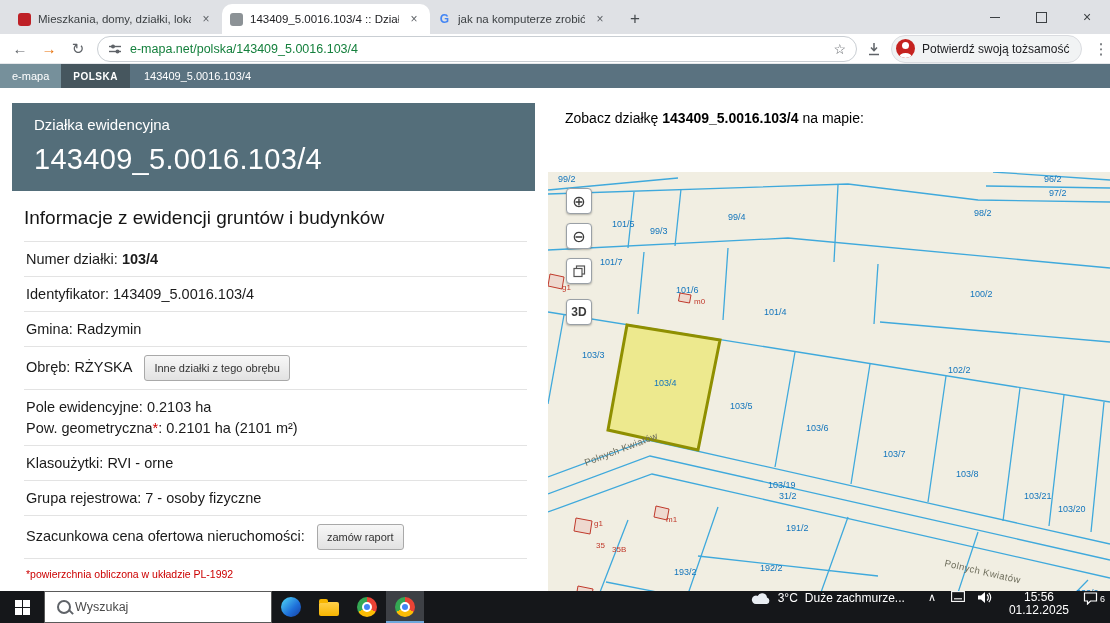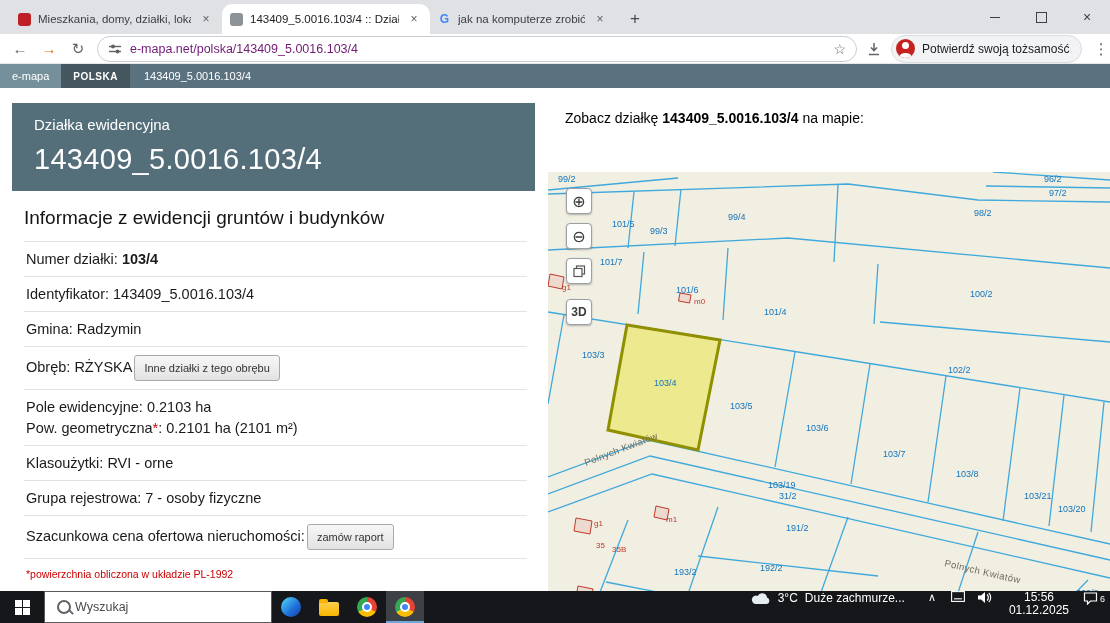--- a/index.html
+++ b/index.html
@@ -28,21 +28,21 @@
   .glyph-min{display:block;width:10px;border-top:1px solid #3C4043;}
   .glyph-max{display:block;width:9px;height:9px;border:1px solid #3C4043;}
 
   
   .toolbar{position:absolute;top:34px;left:0;right:0;height:30px;background:#fff;display:flex;align-items:center;
            gap:9px;padding:0 10px;box-sizing:border-box;border-bottom:1px solid #E6E8EB;}
   .navicon{font-size:15px;color:#5F6368;width:20px;text-align:center;flex:none;}
   .navicon.fwd{color:#E8710A;}
   .omnibox{display:flex;align-items:center;gap:8px;width:760px;height:26px;box-sizing:border-box;
            background:#FFFFFF;border:1px solid #C9CED3;border-radius:14px;padding:0 10px;flex:none;}
-  .omnibox .url{font-size:12.5px;color:#701a75;white-space:nowrap;overflow:hidden;flex:1;}
+  .omnibox .url{font-size:12.5px;color:#15803d;white-space:nowrap;overflow:hidden;flex:1;}
   .omnibox .star{font-size:14px;color:#5F6368;flex:none;}
   .dl-icon{flex:none;}
   .chip{display:flex;align-items:center;gap:7px;height:26px;background:#F1F3F4;border:1px solid #DADCE0;
         border-radius:14px;padding:0 12px 0 4px;font-size:12px;color:#202124;flex:none;}
   .avatar{width:19px;height:19px;border-radius:50%;background:#C5221F;position:relative;overflow:hidden;flex:none;}
   .avatar::before{content:"";position:absolute;top:3px;left:6px;width:7px;height:7px;border-radius:50%;background:#fff;}
   .avatar::after{content:"";position:absolute;bottom:-4px;left:3px;width:13px;height:9px;border-radius:50%;background:#fff;}
   .menu-dots{font-size:15px;color:#5F6368;margin-left:2px;}
 
   
@@ -58,21 +58,21 @@
 
   .card{position:absolute;left:12px;top:15px;width:523px;}
   .card-head{background:#546E7A;color:#fff;padding:13px 22px 15px 22px;}
   .card-head .small{font-size:15px;margin-bottom:10px;}
   .card-head .big{font-size:29px;letter-spacing:.3px;}
   .card-body{padding:0 8px 0 12px;}
   .section-title{font-size:19px;font-weight:400;color:#141414;margin:16px 0 12px 0;}
   .rows{border-top:1px solid #E3E3E3;}
   .prow{padding:8px 2px;border-bottom:1px solid #E3E3E3;font-size:14.5px;color:#1B1B1B;line-height:18px;}
   .prow b{font-weight:bold;}
-  .gbtn{display:inline-block;margin-left:2px;padding:3px 9px;font-size:11px;color:#333;
+  .gbtn{display:inline-block;margin-left:12px;padding:3px 9px;font-size:11px;color:#333;
         background:linear-gradient(#F7F7F7,#E2E2E2);border:1px solid #A9A9A9;border-radius:3px;vertical-align:middle;}
   .red{color:#CC0000;}
   .footnote{font-size:10.5px;color:#CC0000;margin:9px 0 2px 2px;}
 
   .map-caption{position:absolute;left:565px;top:22px;font-size:14px;color:#000;}
   .map-caption b{font-weight:bold;}
 
   .map{position:absolute;left:548px;top:52px;width:562px;height:451px;background:#F1EEE2;overflow:hidden;margin-top:32px;}
   #map-svg{position:absolute;inset:0;}
   #map-svg text{font-family:"Liberation Sans",sans-serif;}

